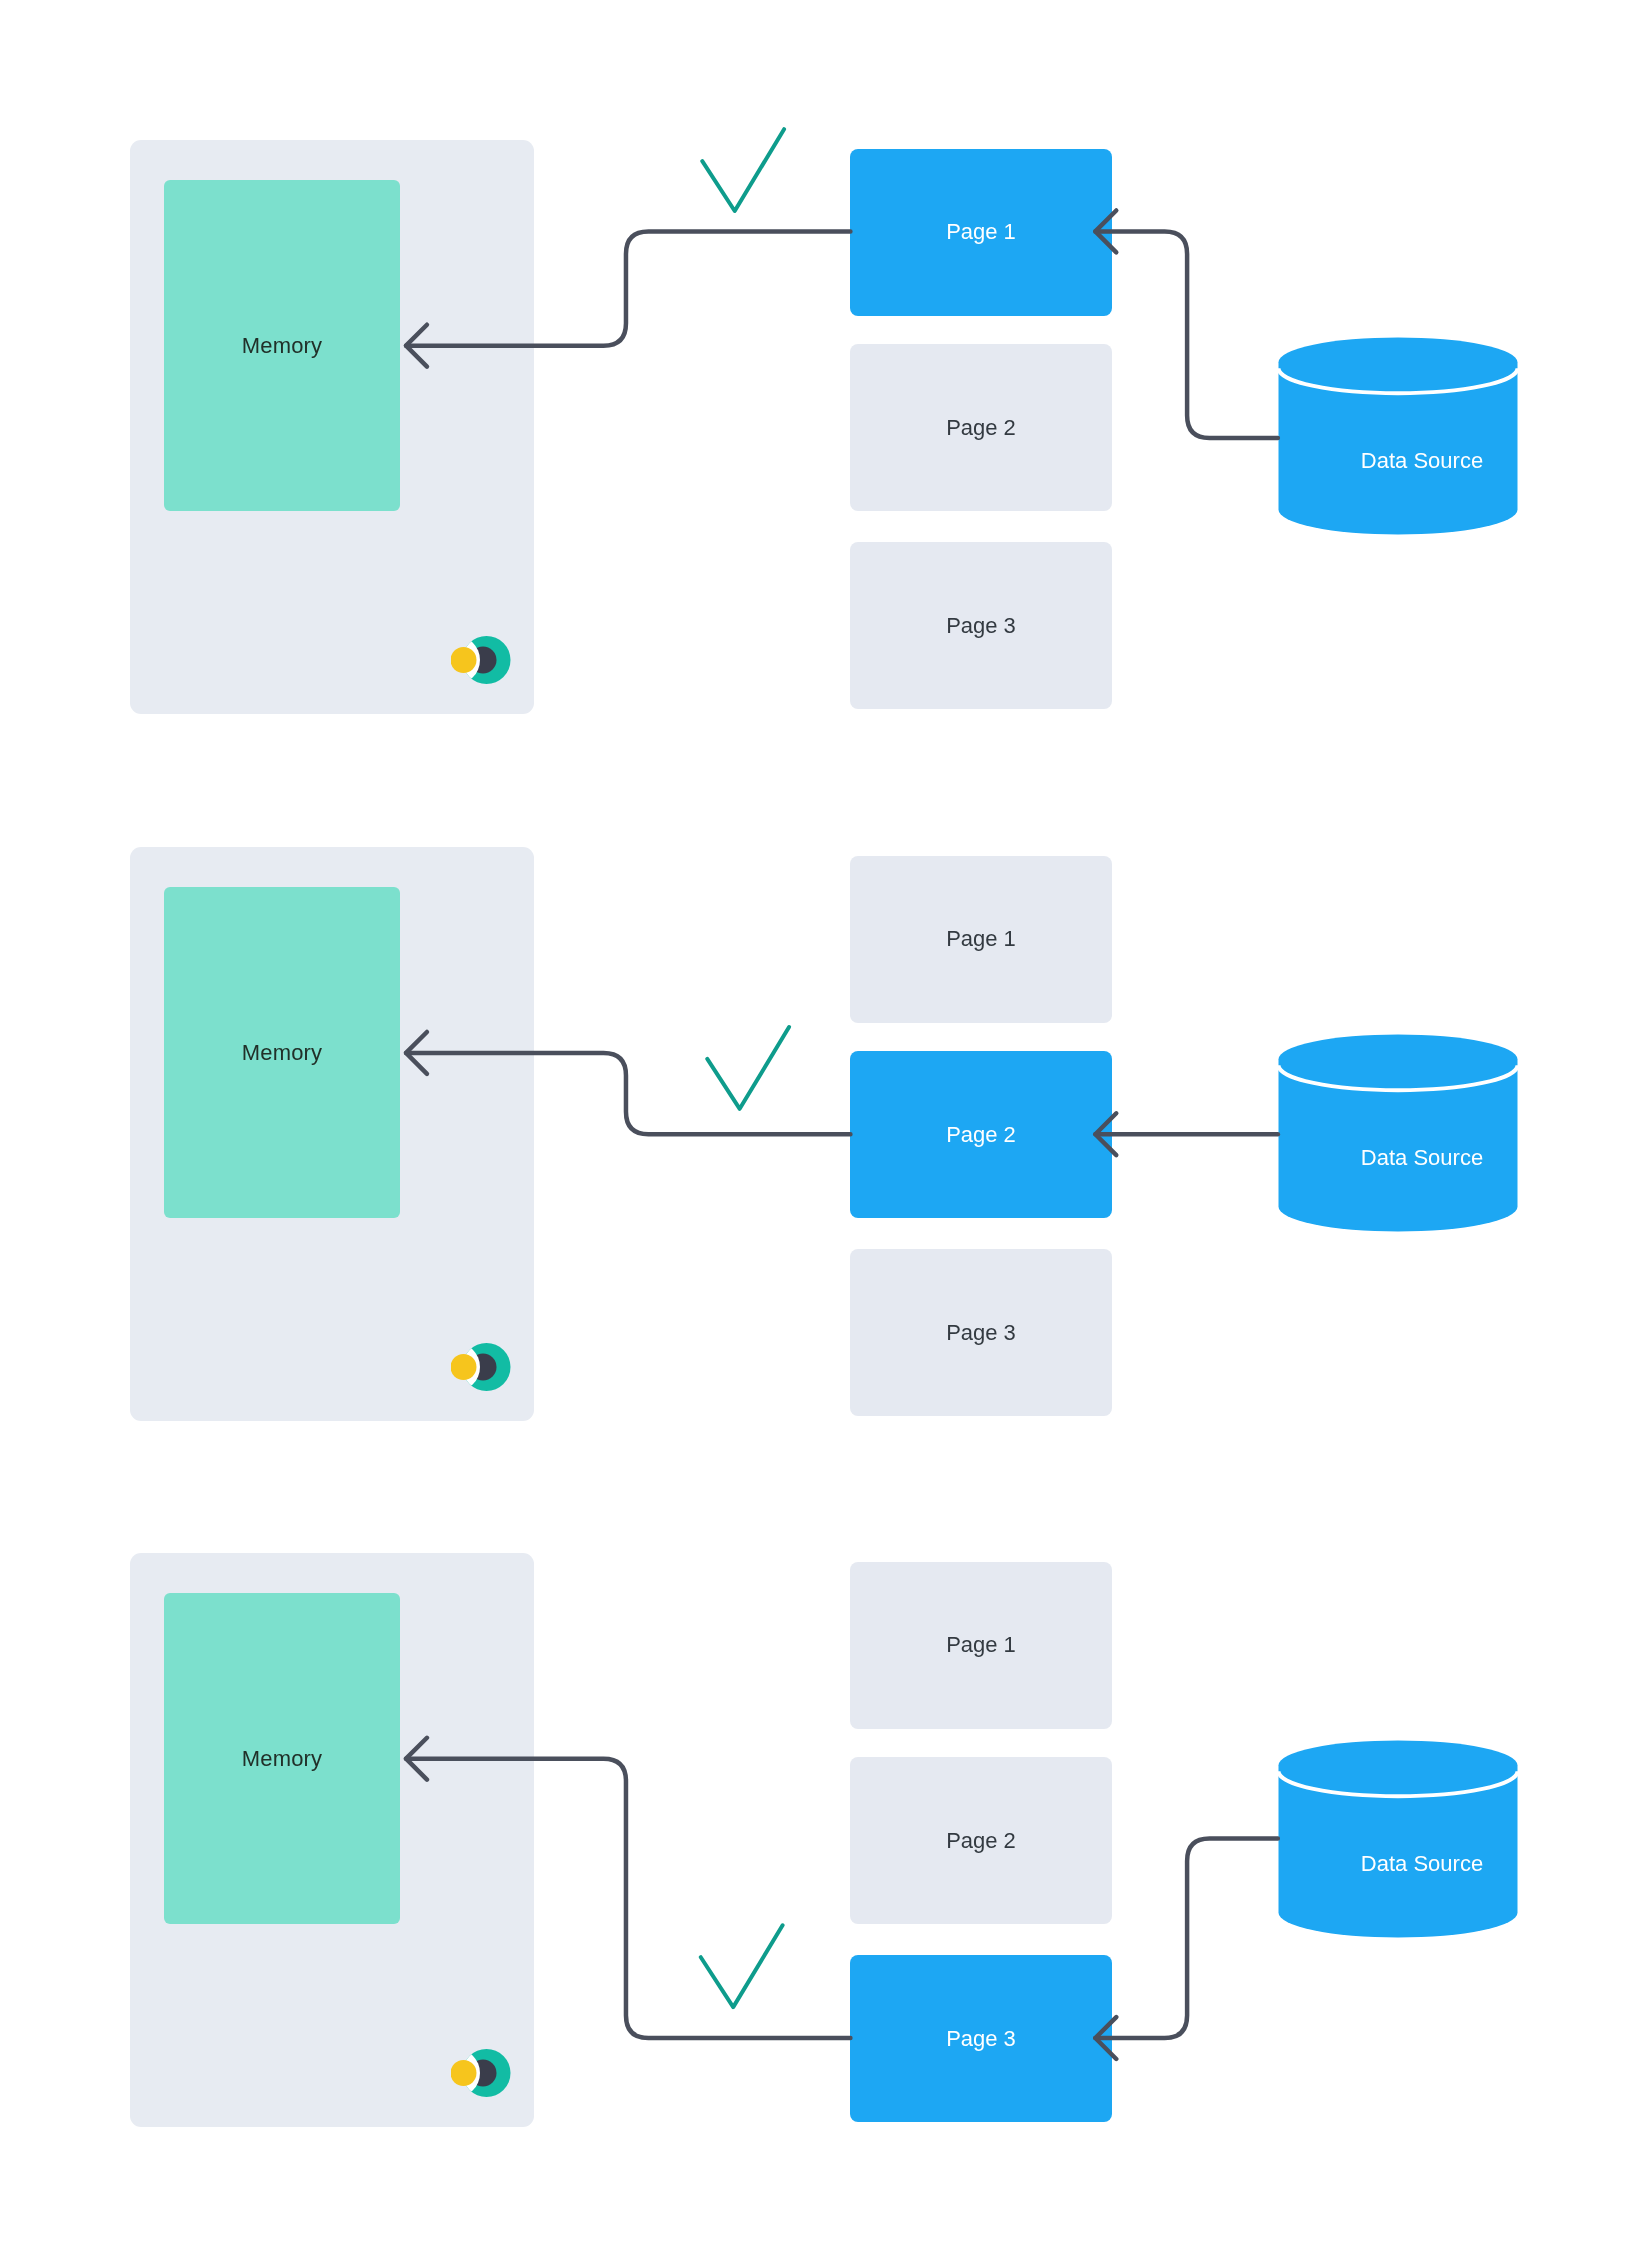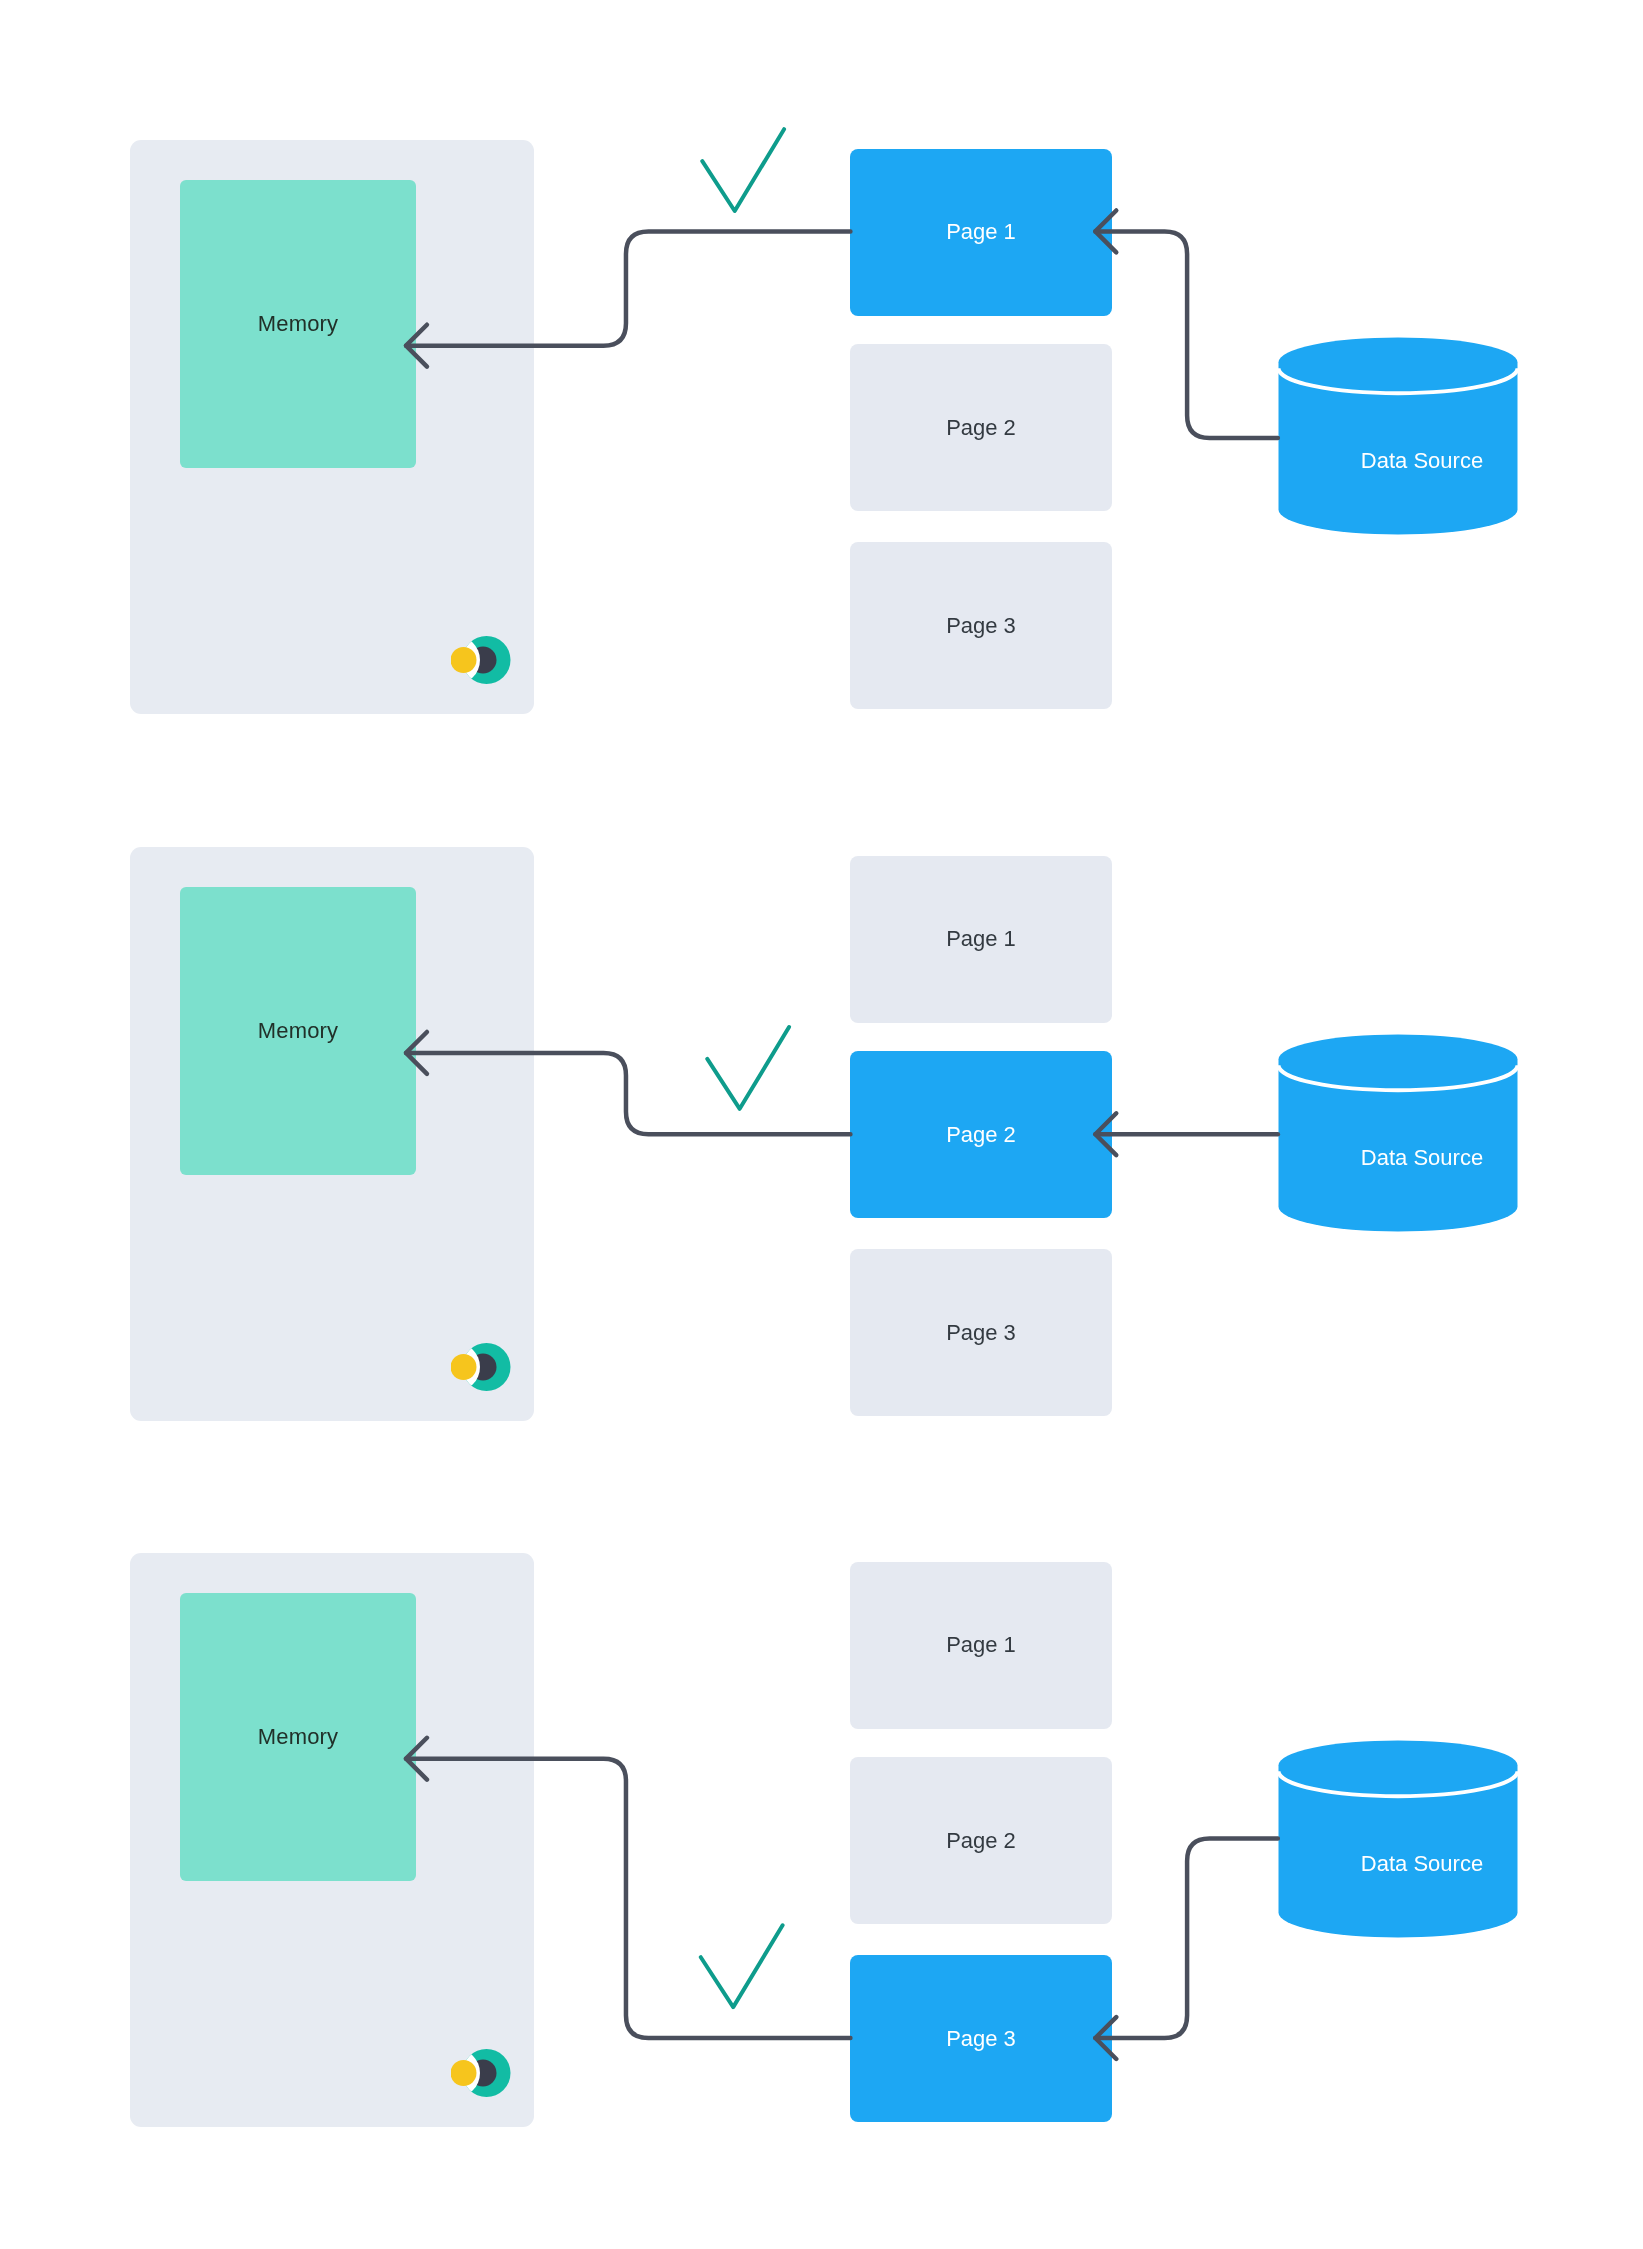--- a/index.html
+++ b/index.html
@@ -6,21 +6,21 @@
     --background:#ffffff; --panel:#e7ebf2; --page:#e5e9f1; --memory:#7ce0cd;
     --blue:#1da7f3; --arrow:#4a4f5c; --check:#0e9c8c; --text-dark:#333a41;
     --memory-text:#213029; --white:#ffffff;
     --logo-yellow:#f6c51d; --logo-teal:#12bca4; --logo-dark:#3a3d4b;
   }
   html,body{margin:0;padding:0;background:var(--background);}
   body{font-family:"Liberation Sans", sans-serif;}
   #canvas{position:relative;width:1644px;height:2250px;background:var(--background);overflow:hidden;}
   .row{position:absolute;left:0;width:1644px;height:728px;}
   .panel{position:absolute;left:130px;top:0;width:404px;height:574px;background:var(--panel);border-radius:11px;}
-  .memory-box{position:absolute;left:164px;top:40px;width:236px;height:288px;background:var(--memory);border-radius:6px;display:flex;align-items:center;justify-content:center;margin-left:16px;}
+  .memory-box{position:absolute;left:164px;top:40px;width:236px;height:331px;background:var(--memory);border-radius:6px;display:flex;align-items:center;justify-content:center;}
   .memory-label{font-size:22px;color:var(--memory-text);letter-spacing:0.2px;}
   .logo{position:absolute;left:451px;top:490px;width:60px;height:60px;}
   .page{position:absolute;left:850px;width:262px;height:167px;background:var(--page);border-radius:8px;display:flex;align-items:center;justify-content:center;}
   .page-label{font-size:22px;color:var(--text-dark);}
   .page.active{background:var(--blue);}
   .page.active .page-label{color:var(--white);}
   .page.p1{top:8.5px}.page.p2{top:204px}.page.p3{top:402px}
   .datasource{position:absolute;left:1278px;width:288px;height:200px;}
   .cyl{position:absolute;inset:0;width:240px;height:200px;}
   .cyl-body{fill:var(--blue);}

